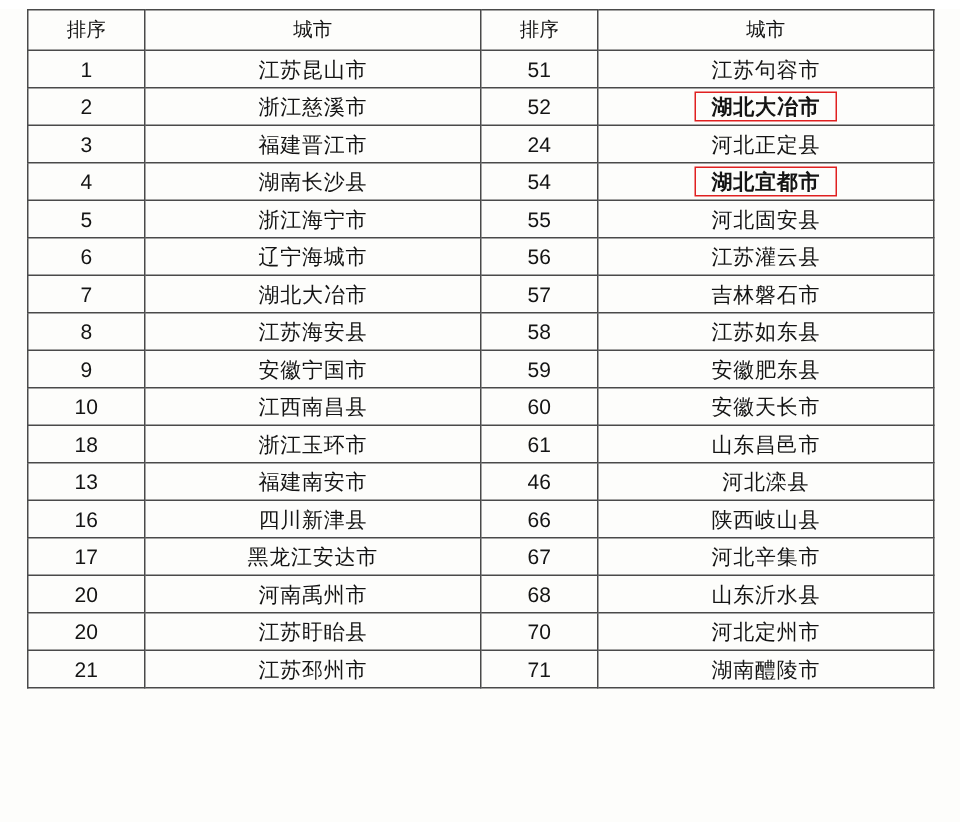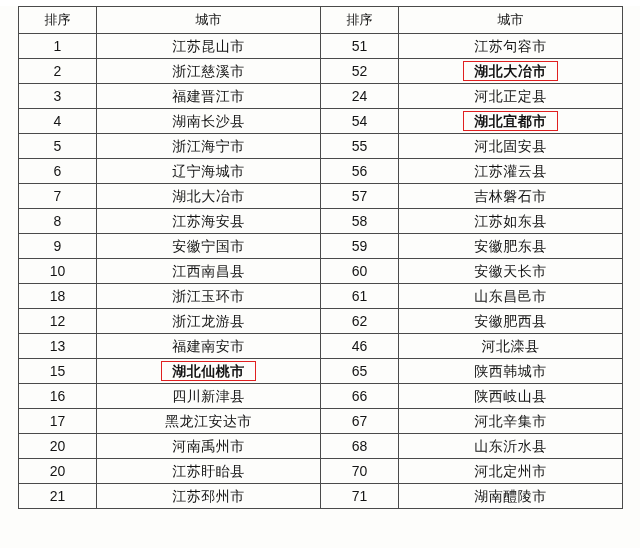--- a/index.html
+++ b/index.html
@@ -147,36 +147,24 @@
           <td class="rank-num">60</td>
           <td class="city-name">安徽天长市</td>
         </tr>
         <tr>
           <td class="rank-num">18</td>
           <td class="city-name">浙江玉环市</td>
           <td class="rank-num">61</td>
           <td class="city-name">山东昌邑市</td>
         </tr>
         <tr>
-          <td class="rank-num">12</td>
-          <td class="city-name">浙江龙游县</td>
-          <td class="rank-num">62</td>
-          <td class="city-name">安徽肥西县</td>
-        </tr>
-        <tr>
           <td class="rank-num">13</td>
           <td class="city-name">福建南安市</td>
           <td class="rank-num">46</td>
           <td class="city-name">河北滦县</td>
-        </tr>
-        <tr>
-          <td class="rank-num">15</td>
-          <td class="city-name"><span class="hl">湖北仙桃市</span></td>
-          <td class="rank-num">65</td>
-          <td class="city-name">陕西韩城市</td>
         </tr>
         <tr>
           <td class="rank-num">16</td>
           <td class="city-name">四川新津县</td>
           <td class="rank-num">66</td>
           <td class="city-name">陕西岐山县</td>
         </tr>
         <tr>
           <td class="rank-num">17</td>
           <td class="city-name">黑龙江安达市</td>

